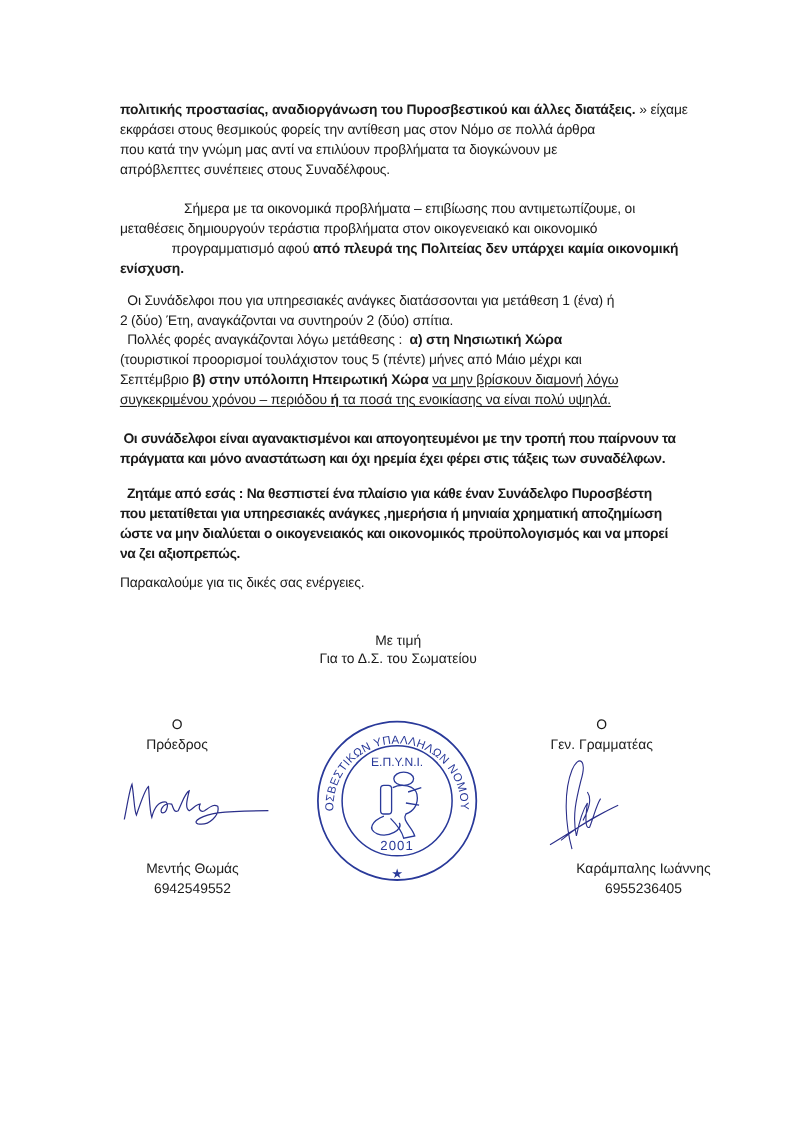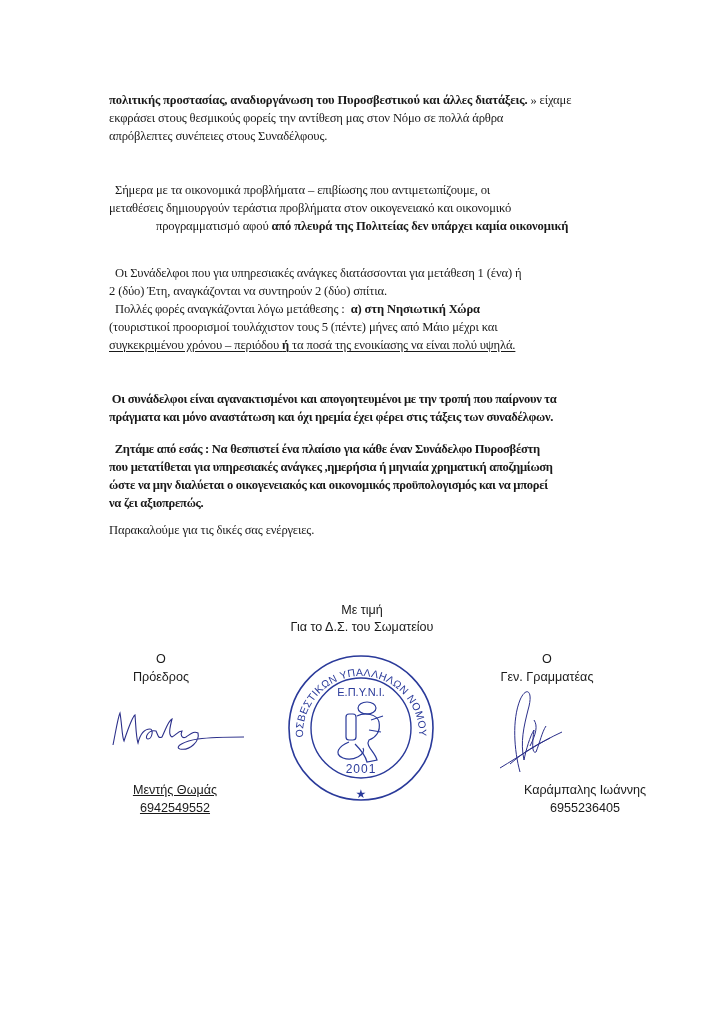--- a/index.html
+++ b/index.html
@@ -1,81 +1,84 @@
 <!DOCTYPE html>
 <html><head>
 <meta charset="utf-8">
 <style>
   html, body { margin: 0; padding: 0; background: #ffffff; }
   body { width: 724px; height: 1024px; position: relative; overflow: hidden;
          font-family: "Liberation Sans", "DejaVu Sans", sans-serif; color: #1a1a1a; }
   .page { position: absolute; left: 0; top: 0; width: 724px; height: 1024px; background: #fff; }
   .para { position: absolute; left: 109px; width: 520px; font-size: 12.6px; line-height: 18px; letter-spacing: -0.15px; }
-  .para .ln { display: block; white-space: nowrap; font-family: Liberation Serif, serif; }
+  .para .ln { display: block; white-space: nowrap; }
   b { font-weight: bold; }
   u { text-decoration: underline; text-underline-offset: 2px; }
   .center { position: absolute; text-align: center; font-size: 12.6px; line-height: 17px; }
   .sig-label { position: absolute; text-align: center; font-size: 12.6px; line-height: 18px; width: 160px; }
   .sig-img { position: absolute; }
   .stamp { position: absolute; left: 283px; top: 642px; width: 156px; height: 162px; }
 </style>
 </head>
 <body>
 
 <div class="page">
 
   <div class="para" style="top:91px;">
     <span class="ln"><b>πολιτικής προστασίας, αναδιοργάνωση του Πυροσβεστικού και άλλες διατάξεις.</b><span> » είχαμε</span></span>
     <span class="ln">εκφράσει στους θεσμικούς φορείς την αντίθεση μας στον Νόμο σε πολλά άρθρα</span>
+    <span class="ln">που κατά την γνώμη μας αντί να επιλύουν προβλήματα τα διογκώνουν με</span>
     <span class="ln">απρόβλεπτες συνέπειες στους Συναδέλφους.</span>
   </div>
 
   <div class="para" style="top:181px;">
-    <span class="ln" style="white-space:pre;">  Σήμερα με τα οικονομικά προβλήματα – επιβίωσης που αντιμετωπίζουμε, οι</span>
+    <span class="ln" style="white-space:pre;text-align:center;">  Σήμερα με τα οικονομικά προβλήματα – επιβίωσης που αντιμετωπίζουμε, οι</span>
     <span class="ln">μεταθέσεις δημιουργούν τεράστια προβλήματα στον οικογενειακό και οικονομικό</span>
     <span class="ln"><span style="white-space:pre;margin-left:47px;">προγραμματισμό αφού </span><b>από πλευρά της Πολιτείας δεν υπάρχει καμία οικονομική</b></span>
+    <span class="ln"><b>ενίσχυση.</b></span>
   </div>
 
   <div class="para" style="top:264px;">
     <span class="ln" style="white-space:pre;">  Οι Συνάδελφοι που για υπηρεσιακές ανάγκες διατάσσονται για μετάθεση 1 (ένα) ή</span>
     <span class="ln">2 (δύο) Έτη, αναγκάζονται να συντηρούν 2 (δύο) σπίτια.</span>
     <span class="ln"><span style="white-space:pre;">  Πολλές φορές αναγκάζονται λόγω μετάθεσης :  </span><b>α) στη Νησιωτική Χώρα</b></span>
     <span class="ln">(τουριστικοί προορισμοί τουλάχιστον τους 5 (πέντε) μήνες από Μάιο μέχρι και</span>
+    <span class="ln"><span style="white-space:pre;">Σεπτέμβριο </span><b>β) στην υπόλοιπη Ηπειρωτική Χώρα</b> <u>να μην βρίσκουν διαμονή λόγω</u></span>
     <span class="ln"><u><span style="white-space:pre;">συγκεκριμένου χρόνου – περιόδου </span><b>ή</b><span style="white-space:pre;text-align:center;"> τα ποσά της ενοικίασης να είναι πολύ υψηλά.</span></u></span>
   </div>
 
   <div class="para" style="top:390px; font-weight:bold; letter-spacing:-0.3px;">
     <span class="ln" style="white-space:pre;"> Οι συνάδελφοι είναι αγανακτισμένοι και απογοητευμένοι με την τροπή που παίρνουν τα</span>
     <span class="ln">πράγματα και  μόνο αναστάτωση και όχι ηρεμία έχει φέρει στις τάξεις των συναδέλφων.</span>
   </div>
 
   <div class="para" style="top:440px; font-weight:bold; letter-spacing:-0.3px;">
     <span class="ln" style="white-space:pre;">  Ζητάμε από εσάς : Να θεσπιστεί ένα πλαίσιο για κάθε έναν Συνάδελφο Πυροσβέστη</span>
     <span class="ln">που μετατίθεται για υπηρεσιακές ανάγκες ,ημερήσια ή μηνιαία χρηματική αποζημίωση</span>
     <span class="ln">ώστε να μην διαλύεται ο οικογενειακός και οικονομικός προϋπολογισμός και να μπορεί</span>
     <span class="ln">να ζει αξιοπρεπώς.</span>
   </div>
 
   <div class="para" style="top:521px;">
     <span class="ln">Παρακαλούμε για τις δικές σας ενέργειες.</span>
   </div>
 
-  <div class="center" style="left:262px; top:602px; width:200px;">
+  <div class="center" style="left:262px; top:574px; width:200px;">
     <div>Με τιμή</div>
     <div>Για το Δ.Σ. του Σωματείου</div>
   </div>
 
   <div class="sig-label" style="left:81px; top:650px;">
     <div>Ο</div>
     <div>Πρόεδρος</div>
   </div>
   <svg class="sig-img" style="left:108px; top:705px;" width="140" height="50" viewBox="0 0 140 50">
     <path d="M5 40 C8 25, 10 12, 12 8 C14 20, 14 32, 16 36 C20 24, 24 12, 27 10 C28 22, 28 32, 30 38 C32 30, 36 24, 42 24 C46 24, 44 34, 40 34 C36 34, 40 24, 48 26 C50 30, 50 34, 54 32 C58 24, 60 16, 64 14 C62 22, 60 30, 64 32 C68 30, 70 26, 74 26 C72 30, 74 34, 78 32 C84 28, 86 26, 90 28 C92 36, 82 46, 72 44 C66 42, 76 36, 90 34 C105 32, 120 32, 136 32" fill="none" stroke="#2b2f8a" stroke-width="1.1"></path>
   </svg>
-  <div class="sig-label" style="left:95px; top:781px;text-decoration:underline;">
+  <div class="sig-label" style="left:95px; top:781px;">
     <div>Μεντής Θωμάς</div>
     <div>6942549552</div>
   </div>
 
   <svg class="stamp" viewBox="0 0 156 162">
     <defs>
       <path id="stampArc" d="M 20 92 A 58 58 0 1 1 136 92"></path>
     </defs>
     <circle cx="78" cy="86" r="72" fill="none" stroke="#2a3a9a" stroke-width="1.6"></circle>
     <circle cx="78" cy="86" r="50" fill="none" stroke="#2a3a9a" stroke-width="1.4"></circle>

